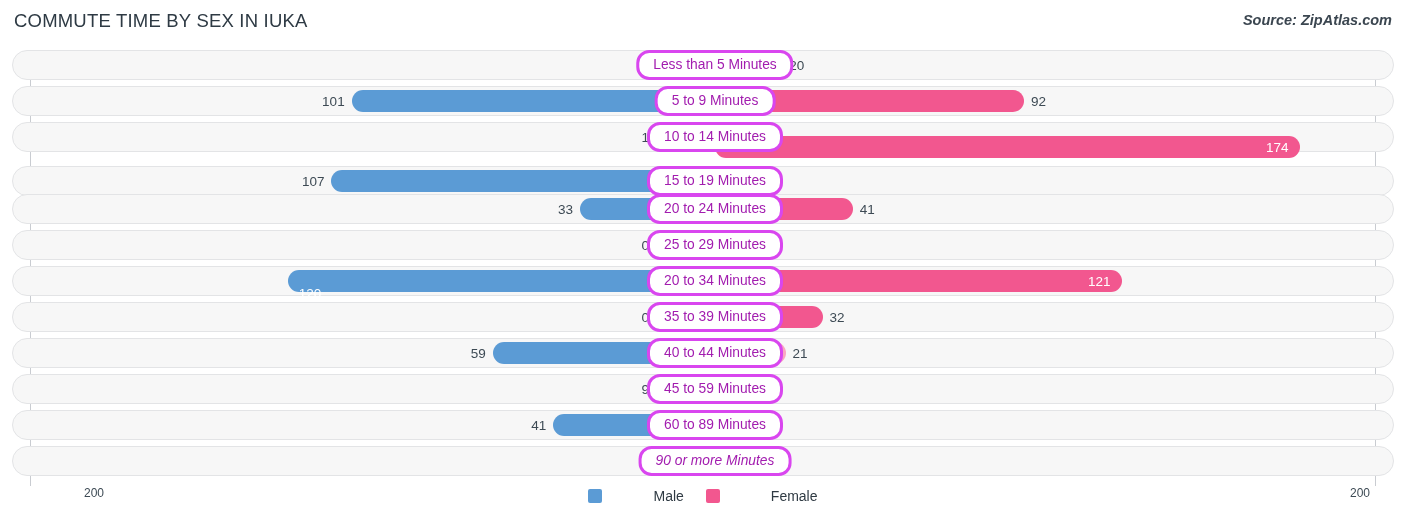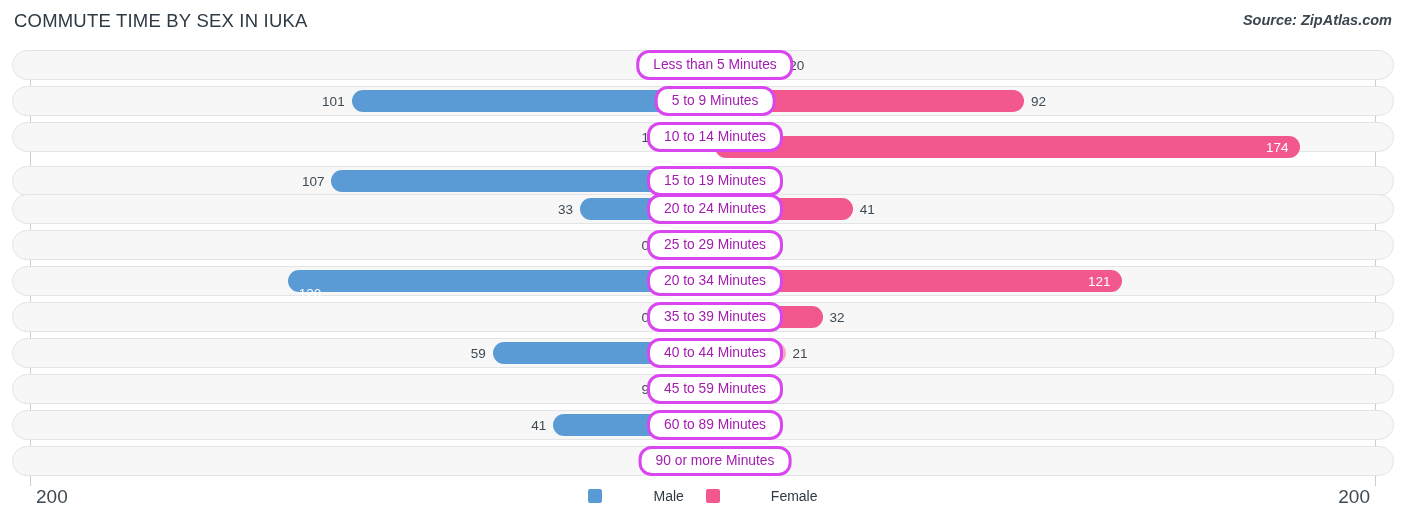--- a/index.html
+++ b/index.html
@@ -60,21 +60,21 @@
     background: #ffffff;
     border: 3px solid #d946ef;
     border-radius: 13px;
     padding: 4px 14px 5px;
     font-size: 13.8px; color: #a21caf;
     white-space: nowrap; z-index: 4;
   }
 
   
   .footer { position: absolute; left: 0; top: 484px; width: 1406px; height: 38px; }
-  .tick { position: absolute; top: 2px; font-size: 19px; color: #3d4a54; }
+  .tick { position: absolute; top: 2px; font-size: 12px; color: #3d4a54; margin-left: 48px; }
   .tick-left  { left: 36px; }
   .tick-right { right: 36px; }
 
   .legend {
     position: absolute; left: 0; right: 0; top: 4px;
     display: flex; justify-content: center; align-items: center; gap: 22px;
   }
   .legend-item { display: flex; align-items: center; gap: 7px; }
   .swatch { width: 14px; height: 14px; border-radius: 2px; display: inline-block; }
   .legend-label { font-size: 14px; color: #2f3a43; padding-left: 44px; }
@@ -193,21 +193,21 @@
       <div class="row" style="top: 360px;">
         <div class="track"></div>
         <div class="bar bar-male" style="width: 137.76px; background: rgb(91, 155, 213);">
           <span class="val val-male-out">41</span>
         </div>
         <div class="bar bar-female" style="width: 35px; background: rgb(249, 168, 192);">
           <span class="val val-female-out">0</span>
         </div>
         <div class="pill">60 to 89 Minutes</div>
       </div>
-      <div class="row" style="top: 396px;">
+      <div class="row" style="top: 396px; font-style: italic;">
         <div class="track"></div>
         <div class="bar bar-male" style="width: 35px; background: rgb(174, 203, 235);">
           <span class="val val-male-out">0</span>
         </div>
         <div class="bar bar-female" style="width: 35px; background: rgb(249, 168, 192);">
           <span class="val val-female-out">0</span>
         </div>
         <div class="pill">90 or more Minutes</div>
       </div>
     </div>

